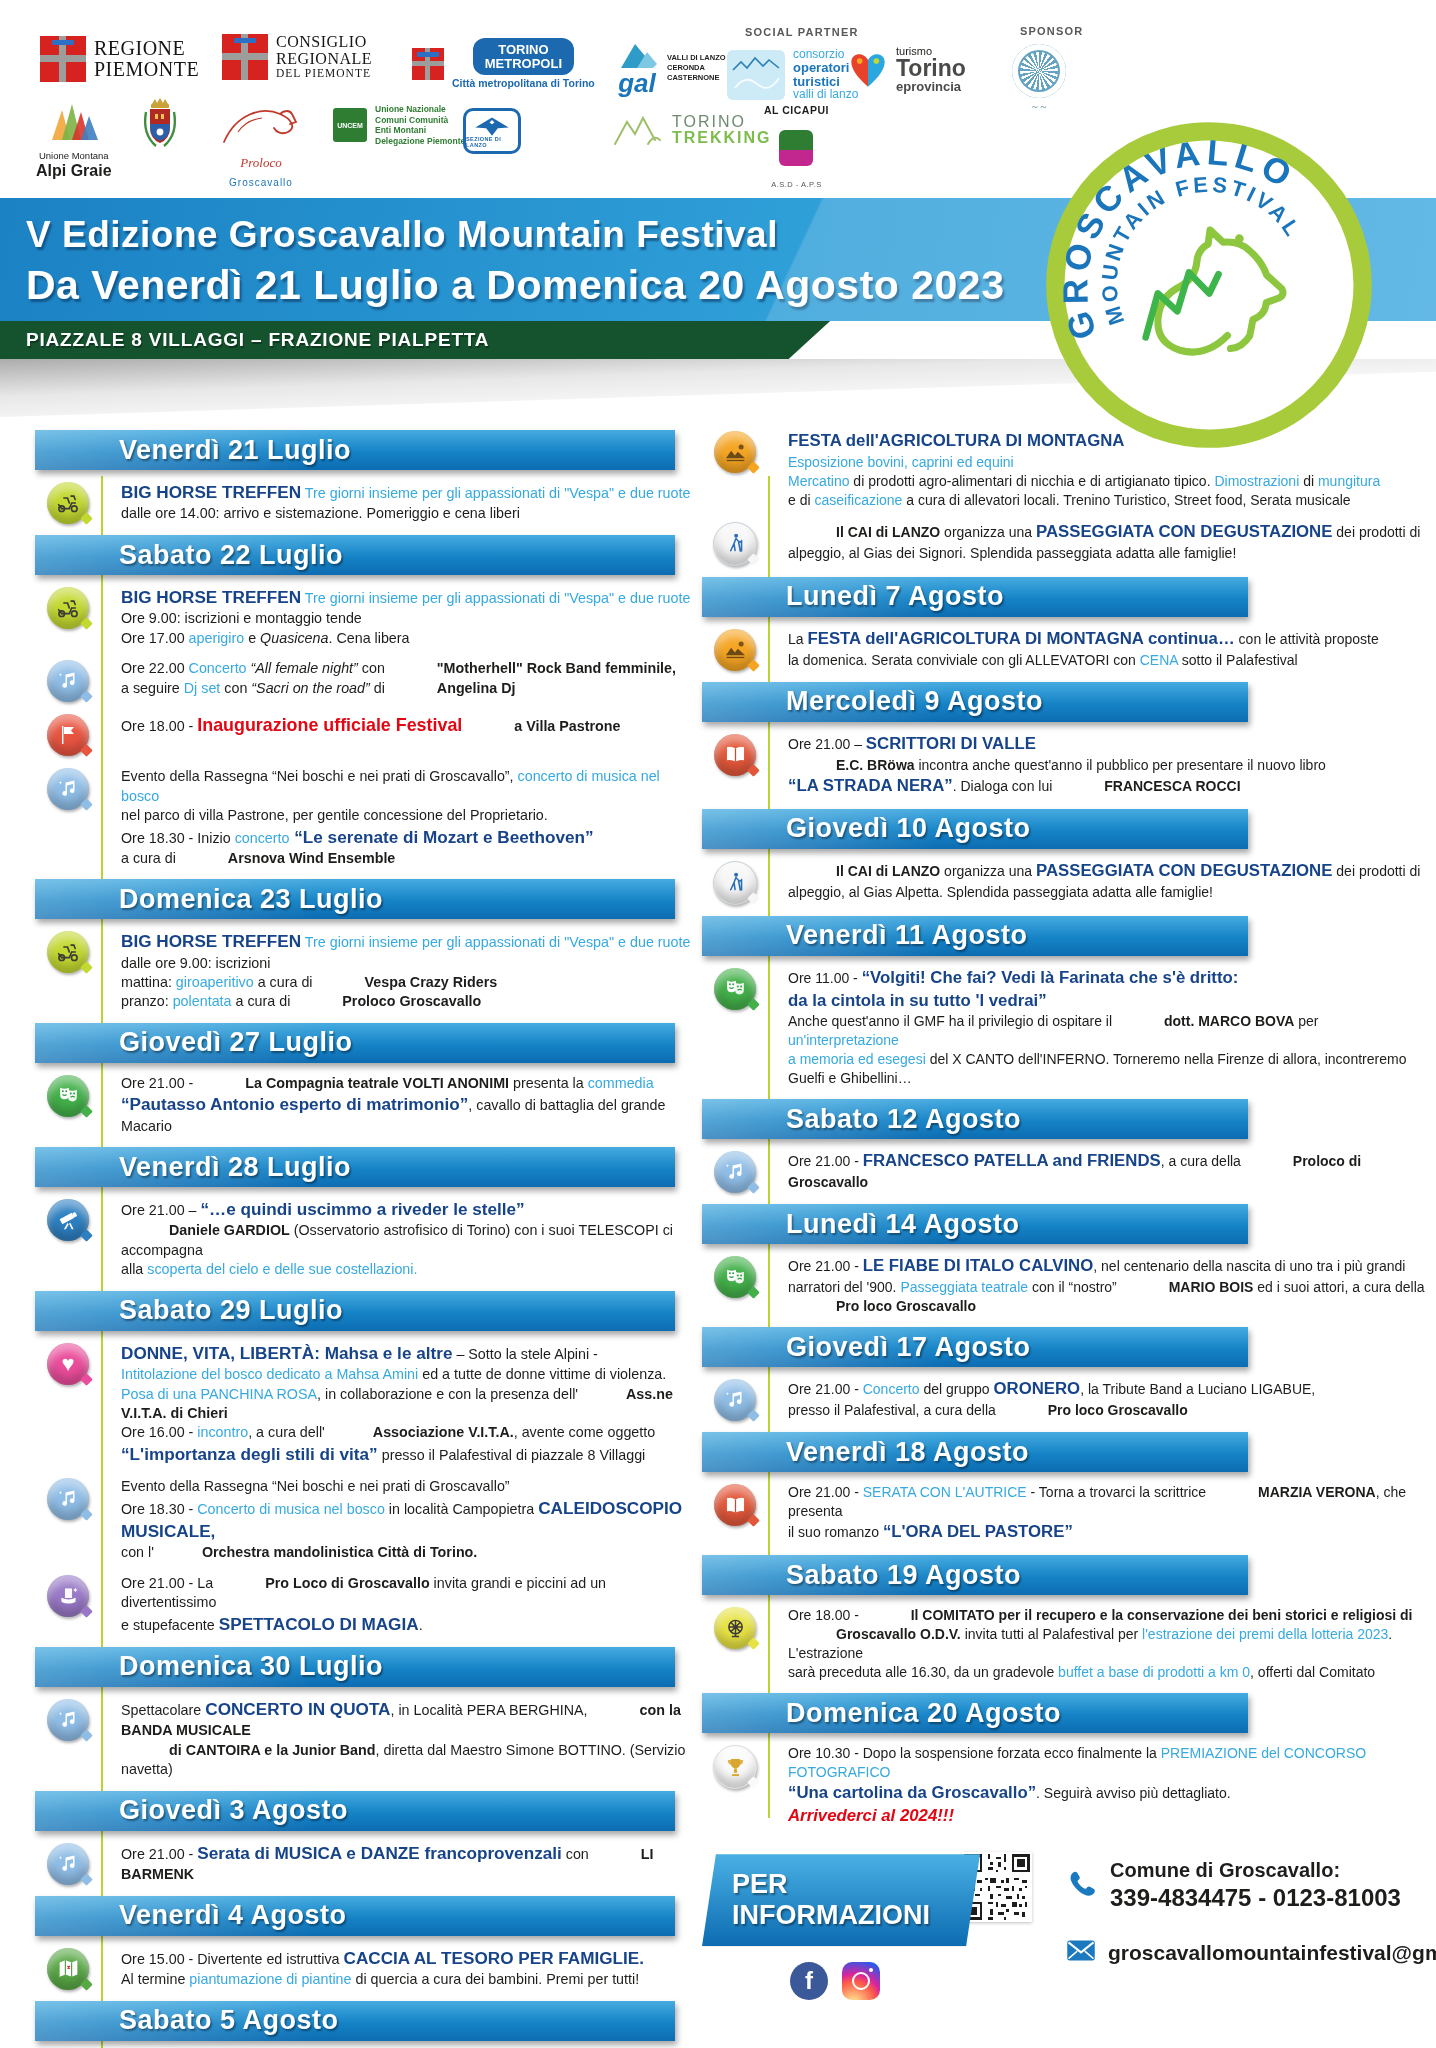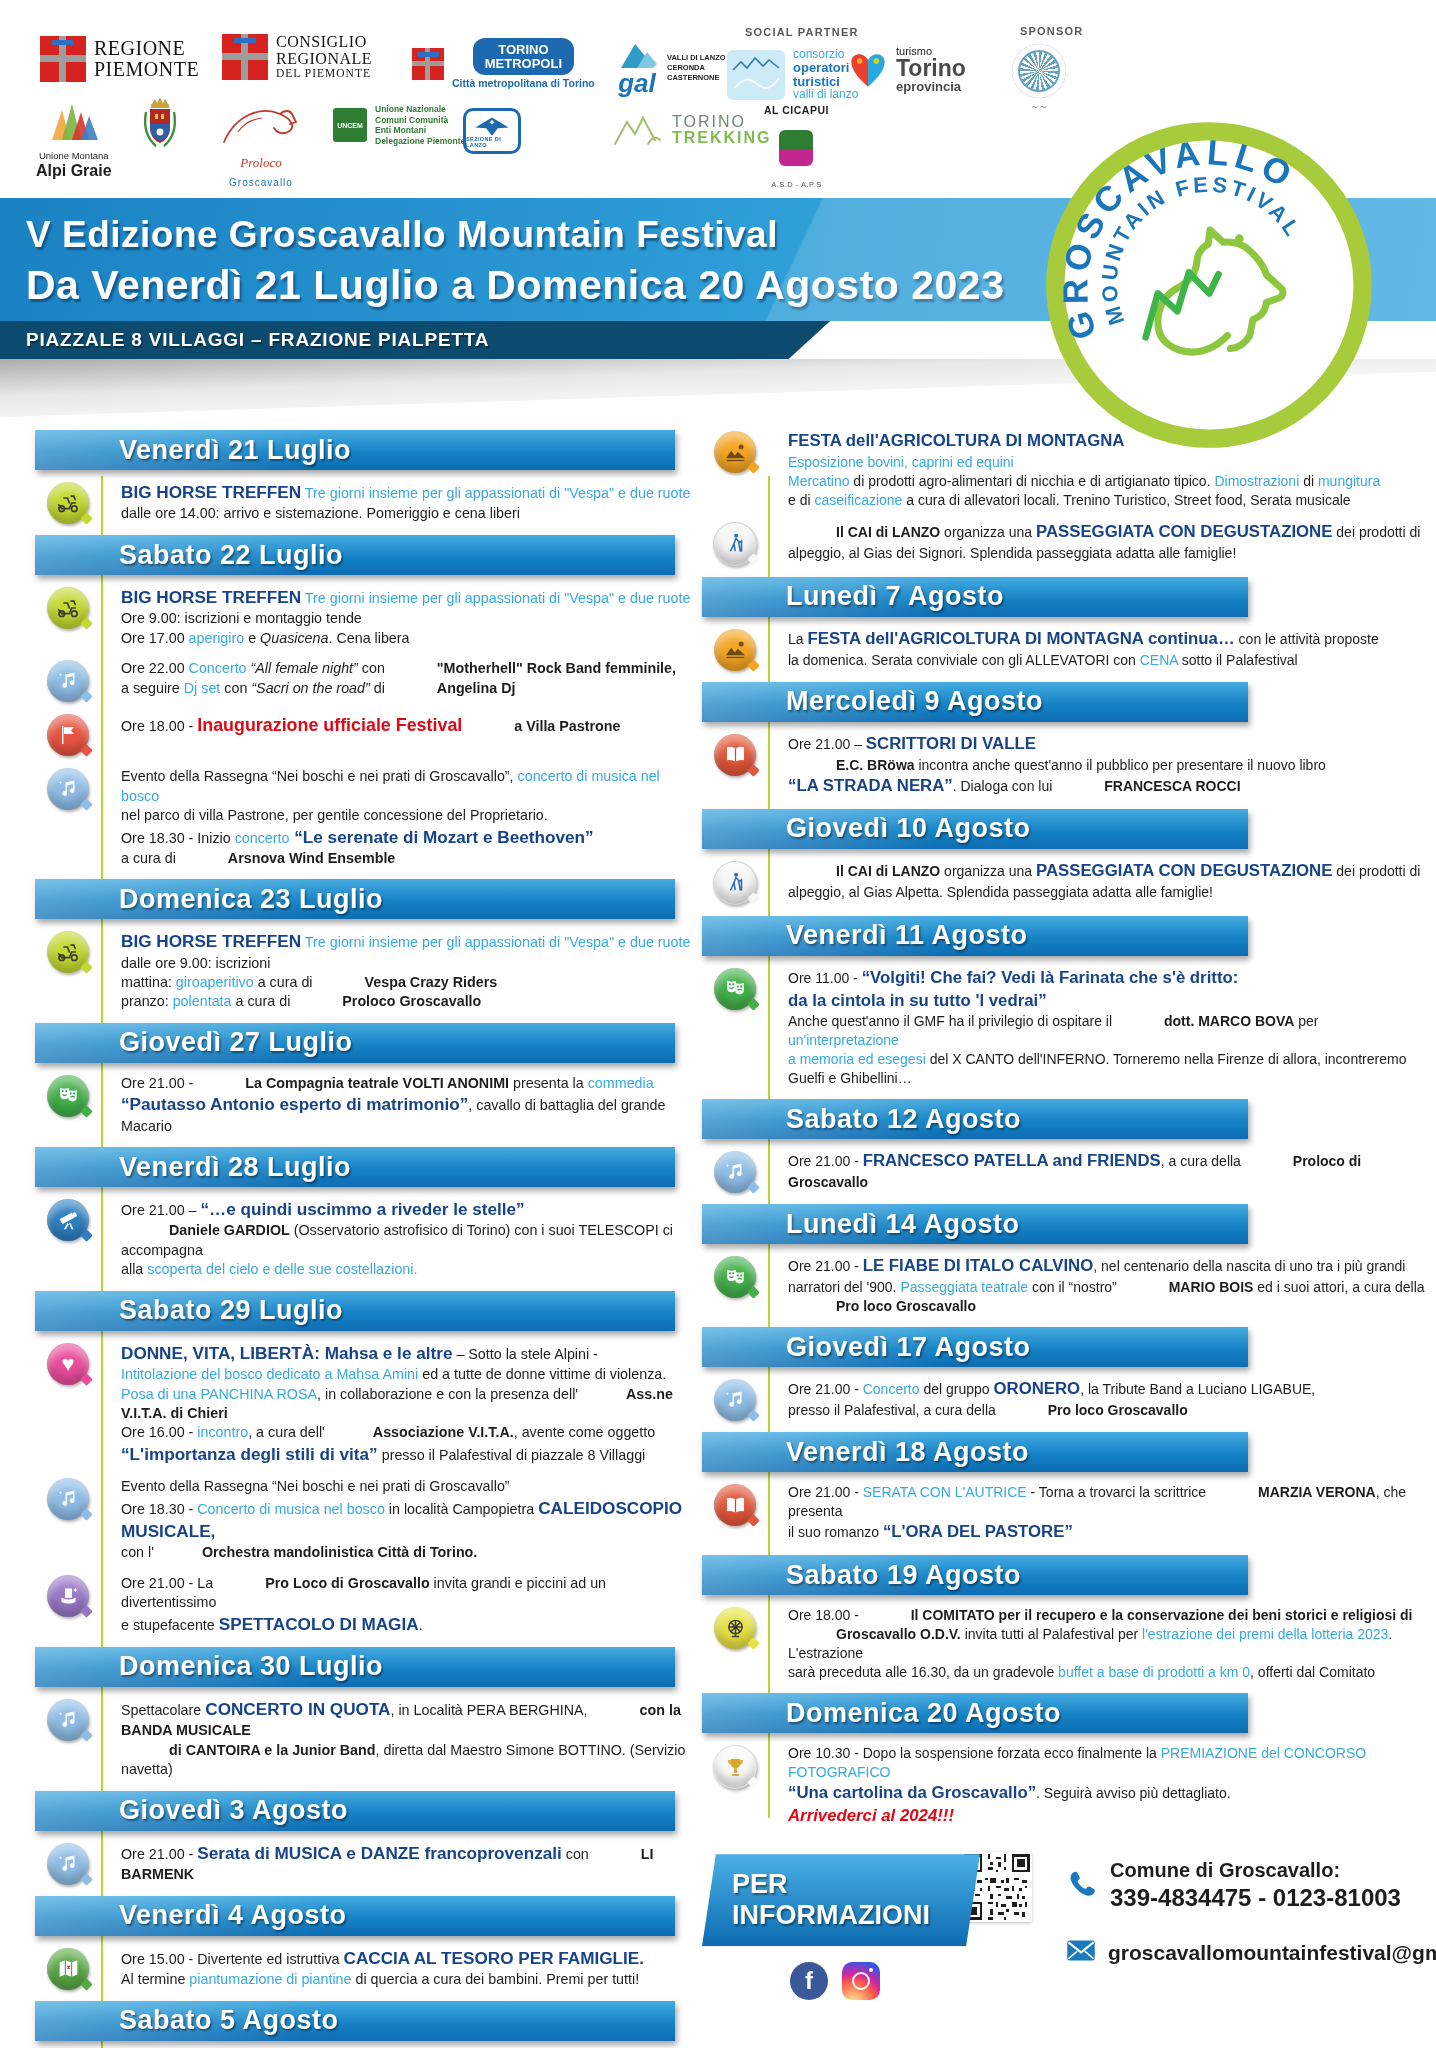--- a/index.html
+++ b/index.html
@@ -56,21 +56,21 @@
   
   #title-banner{position:absolute;left:0;top:198px;width:100%;z-index:1;}
   .tb-main{position:relative;background:linear-gradient(100deg,#1b82c4 0%,#2f9fd8 55%,#45abe0 100%);
     padding:16px 0 12px 26px;}
   .tb-main::after{content:"";position:absolute;inset:0;pointer-events:none;
     background:linear-gradient(115deg,rgba(255,255,255,0) 55%,rgba(255,255,255,.16) 55.2%);}
   .tb-line1{font-size:37px;font-weight:800;color:#fff;letter-spacing:.5px;
     text-shadow:2px 3px 2px rgba(10,50,90,.55);}
   .tb-line2{font-size:41px;font-weight:800;color:#fff;letter-spacing:.5px;margin-top:6px;
     text-shadow:2px 3px 2px rgba(10,50,90,.55);}
-  .tb-strip{background:#0c4a6e;width:56%;clip-path:polygon(0 0,100% 0,95% 100%,0 100%);
+  .tb-strip{background:#14532d;width:56%;clip-path:polygon(0 0,100% 0,95% 100%,0 100%);
     padding:8px 0 8px 26px;}
   .tb-strip span{font-size:19px;font-weight:800;color:#fff;letter-spacing:.8px;
     text-shadow:1px 2px 1px rgba(0,0,0,.35);}
   .tb-shadow{height:58px;background:linear-gradient(178deg,rgba(90,90,90,.5) 0%,rgba(150,150,150,.22) 35%,rgba(255,255,255,0) 75%);
     clip-path:polygon(0 0,100% 0,100% 22%,0 100%);}
 
   
   #fest-logo{position:absolute;left:1042px;top:118px;width:334px;height:334px;z-index:5;transform:rotate(-13deg);}
   #fest-logo svg{width:100%;height:100%;}
 

